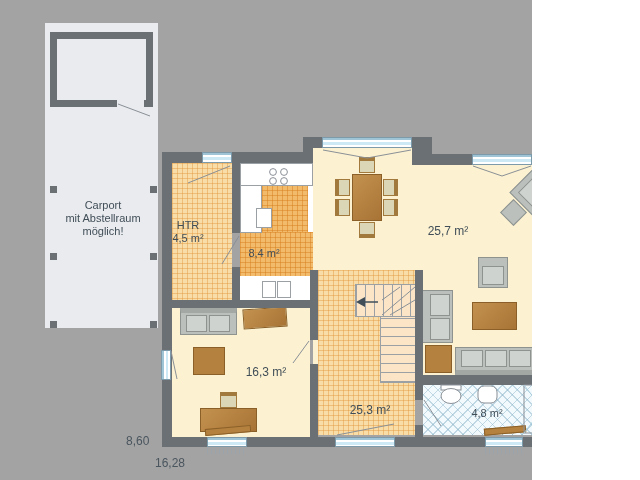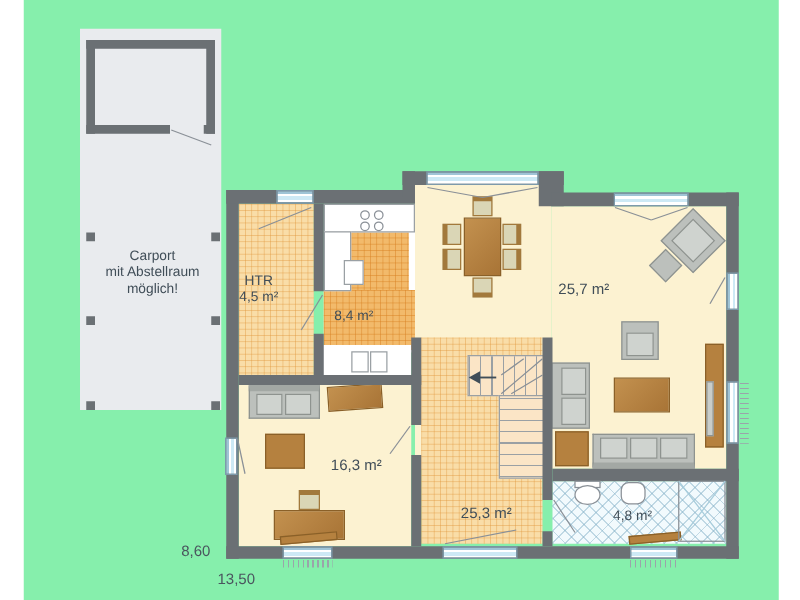--- a/index.html
+++ b/index.html
@@ -1,17 +1,17 @@
 <!DOCTYPE html>
 <html><head>
 <meta charset="utf-8">
 <style>
   html,body{margin:0;padding:0;background:#ffffff;}
-  #plan{position:relative;width:604px;height:480px;background:#86efac;overflow:hidden;
-        font-family:"Liberation Sans", sans-serif;margin-left:19px;}
+  #plan{position:relative;width:532px;height:480px;background:#a3a3a3;overflow:hidden;
+        font-family:"Liberation Sans", sans-serif;}
   .abs{position:absolute;}
   .wall{position:absolute;background:#6b7074;}
   .cream{position:absolute;background:#fcf2d1;}
   .tile-light{position:absolute;background-color:#f9dda8;
     background-image:linear-gradient(rgba(225,152,62,.45) 1px,transparent 1px),
                      linear-gradient(90deg,rgba(225,152,62,.45) 1px,transparent 1px);
     background-size:5px 5px;}
   .tile-dark{position:absolute;background-color:#f2ba6b;
     background-image:linear-gradient(rgba(216,128,32,.5) 1px,transparent 1px),
                      linear-gradient(90deg,rgba(216,128,32,.5) 1px,transparent 1px);
@@ -190,15 +190,15 @@
     <div>HTR</div>
     <div>4,5 m²</div>
   </div>
   <div class="label label-sm" style="left:264px;top:247px;">8,4 m²</div>
   <div class="label" style="left:448px;top:224px;">25,7 m²</div>
   <div class="label" style="left:266px;top:365px;">16,3 m²</div>
   <div class="label" style="left:370px;top:403px;">25,3 m²</div>
   <div class="label label-sm" style="left:487px;top:407px;">4,8 m²</div>
 
   <div class="dim" style="left:126px;top:434px;">8,60</div>
-  <div class="dim" style="left:155px;top:456px;">13,50</div>
+  <div class="dim" style="left:155px;top:456px;">16,28</div>
 
 </div>
 
 </body></html>

